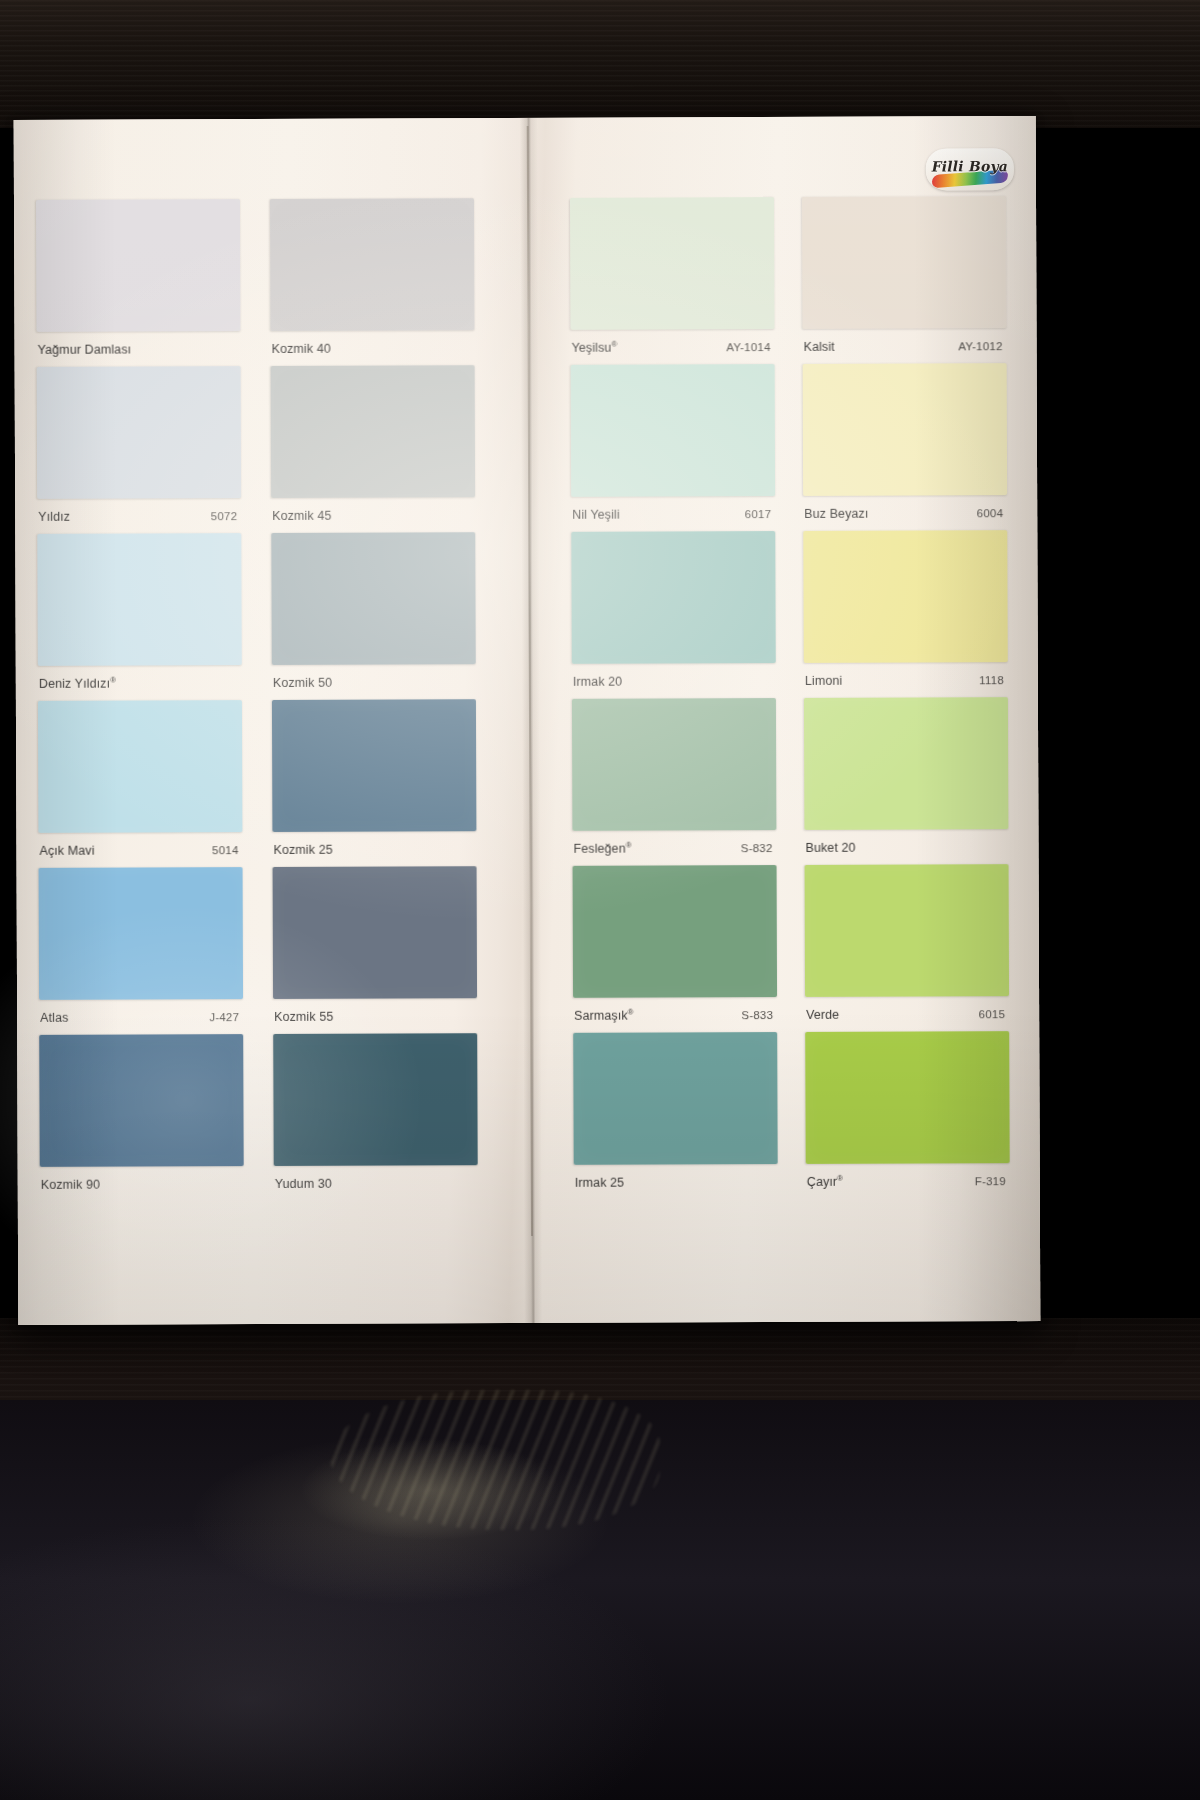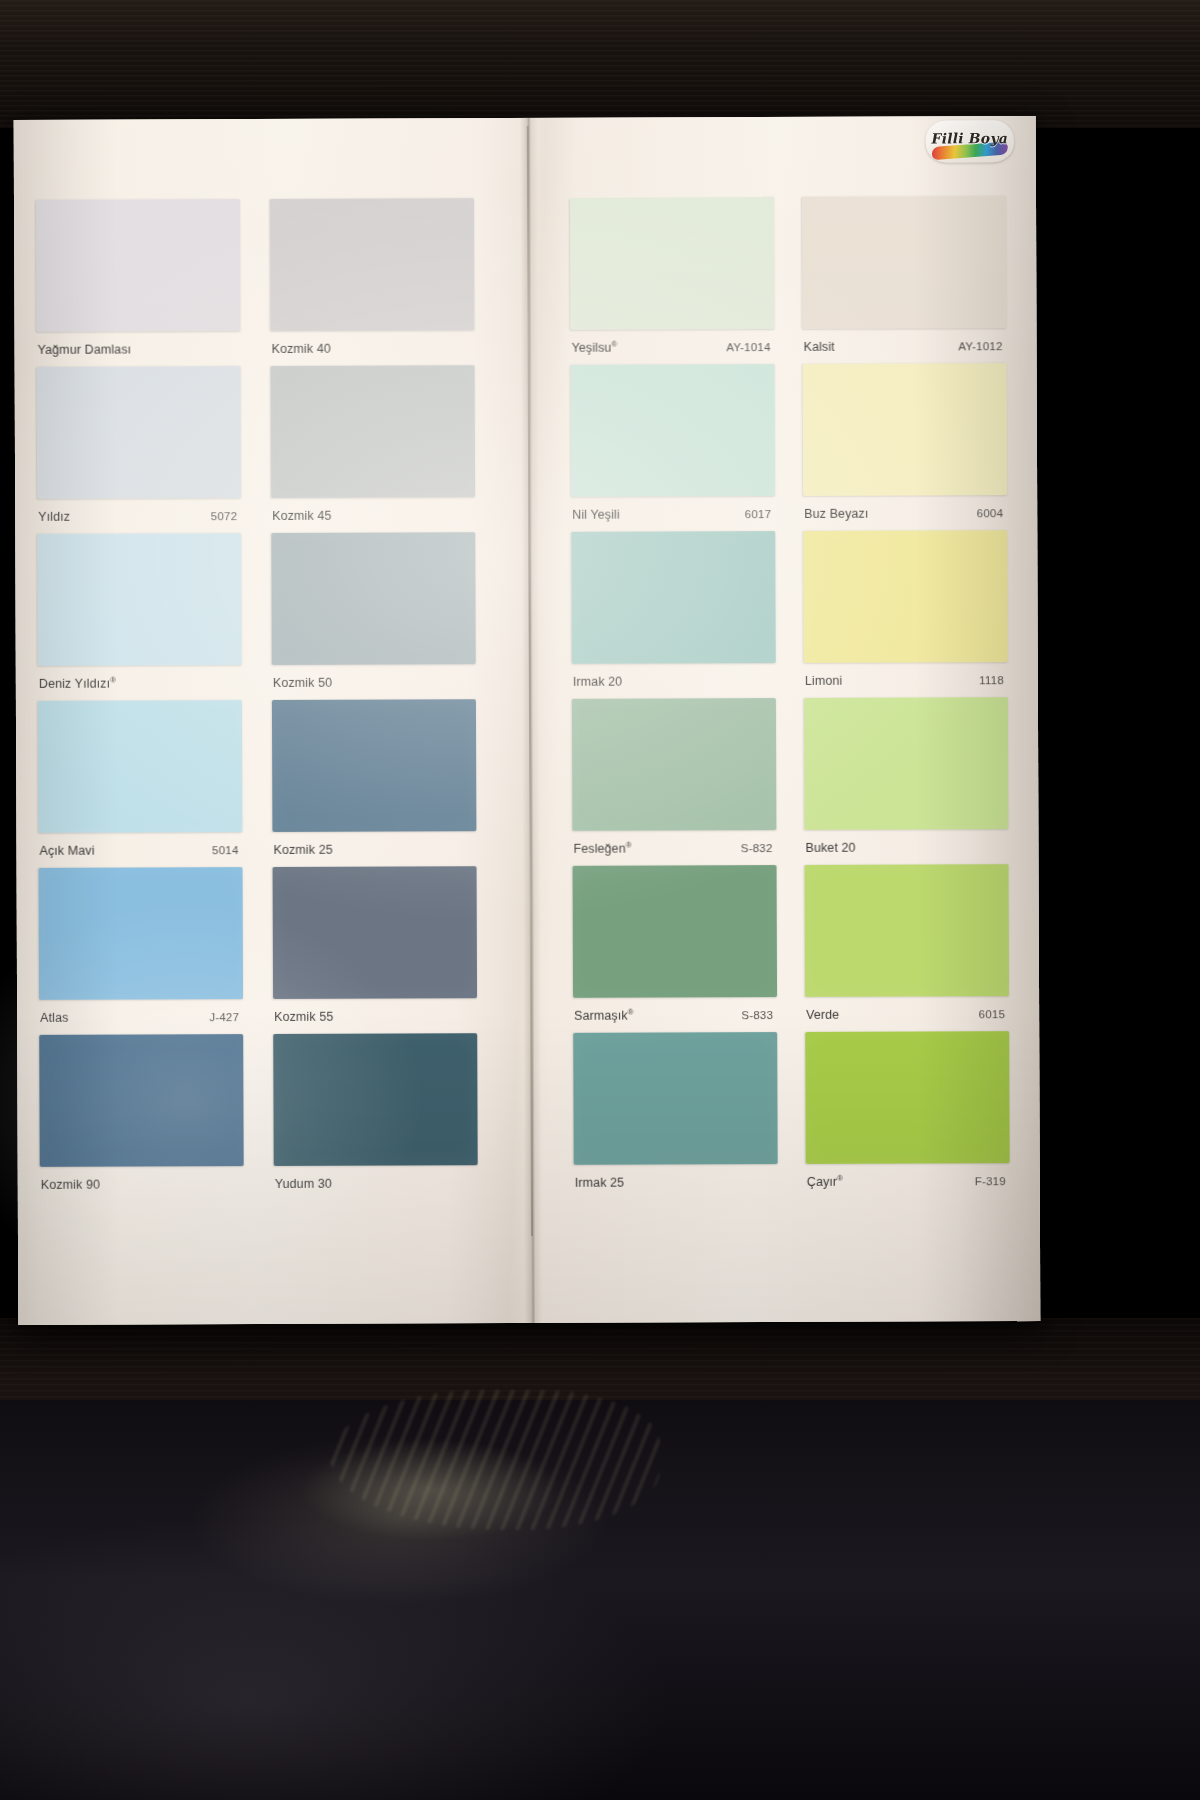--- a/index.html
+++ b/index.html
@@ -74,21 +74,21 @@
   #spine-line{
     position:absolute;left:513px;top:8px;width:2px;height:1110px;
     background:linear-gradient(180deg,
       rgba(150,140,128,0.75) 0%, rgba(165,155,142,0.5) 18%,
       rgba(120,110,98,0.8) 44%, rgba(170,160,148,0.42) 70%, rgba(130,120,108,0.55) 100%);
     filter:blur(0.4px);
   }
 
   
   #logo{
-    position:absolute;right:22px;top:4px;width:88px;height:42px;
+    position:absolute;right:22px;top:32px;width:88px;height:42px;
     border-radius:21px/19px;
     background:linear-gradient(180deg,#fdfbf7 0%,#f3ece3 100%);
     box-shadow:0 1px 3px rgba(0,0,0,0.22);
     display:flex;align-items:center;justify-content:center;
     overflow:hidden;
   }
   #logo-swoosh{
     position:absolute;left:6px;bottom:5px;width:76px;height:13px;
     background:linear-gradient(90deg,
       #e02c2c 0%, #ef7a1f 15%, #f2c928 30%, #8dc63f 45%,

